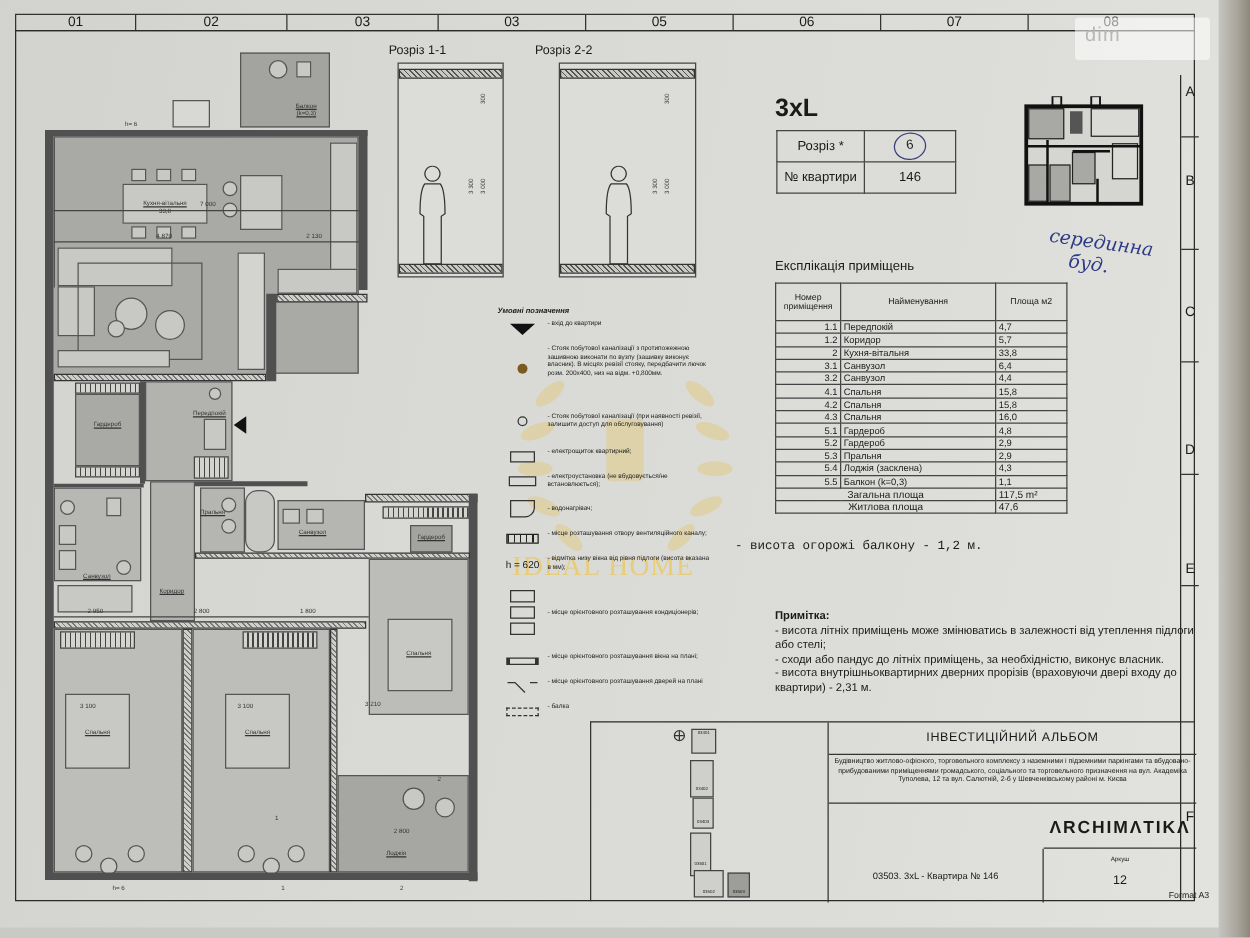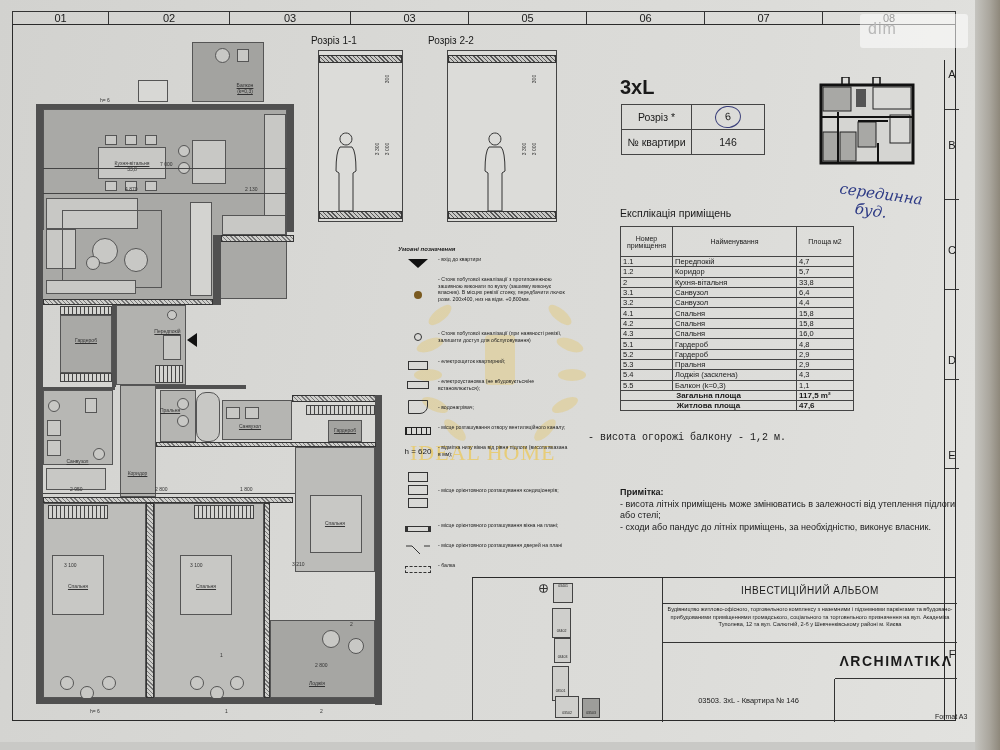--- a/index.html
+++ b/index.html
@@ -99,23 +99,23 @@
   .handwriting {
     position: absolute; left: 838px; top: 185px; font-family: "DejaVu Serif", serif;
     font-style: italic; font-size: 15px; color: #2d3a85; line-height: 18px; transform: rotate(8deg);
   }
   .expl-title { position: absolute; left: 620px; top: 207px; font-size: 10.5px; }
   .expl-table {
     position: absolute; left: 620px; top: 226px; border-collapse: collapse; width: 234px;
   }
   .expl-table th, .expl-table td { border: 1px solid #444; font-size: 7.5px; height: 10.3px; padding: 0 2px; }
   .expl-table th { font-weight: normal; height: 30px; font-size: 7px; }
-  .expl-table td.num { text-align: left; width: 52px; }
+  .expl-table td.num { text-align: right; width: 52px; }
   .expl-table td.area { width: 57px; }
-  .expl-table tr.total td { font-weight: bold; font-size: 8px; }
+  .expl-table tr.total td { font-weight: normal; font-size: 8px; }
   .expl-table tr.total td.label { text-align: center; }
 
   .note-line { position: absolute; left: 588px; font-size: 10px; font-family: Liberation Mono, monospace; }
   .notes { position: absolute; left: 620px; top: 487px; width: 340px; font-size: 9px; line-height: 11.6px; }
   .notes .title { font-weight: bold; }
 
   
   .title-block { position: absolute; left: 472px; top: 577px; width: 484px; height: 144px; border-top: 1.5px solid #2a2a2a; border-left: 1px solid #333; }
   .tb-sitemap { position: absolute; left: 0; top: 0; width: 190px; height: 144px; border-right: 1px solid #333; }
   .tb-album { position: absolute; left: 190px; top: 0; width: 294px; height: 26px; border-bottom: 1px solid #333;
@@ -545,30 +545,35 @@
       </tr>
   </tbody>
 </table>
 
 <div class="note-line" style="top:432px">- висота огорожі балкону - 1,2 м.</div>
 
 <div class="notes">
   <div class="title">Примітка:</div>
   <div>- висота літніх приміщень може змінюватись в залежності від утеплення підлоги або стелі;</div>
   <div>- сходи або пандус до літніх приміщень, за необхідністю, виконує власник.</div>
+  <div>- висота внутрішньоквартирних дверних прорізів (враховуючи двері входу до квартири) - 2,31 м.</div>
 </div>
 
 <div class="title-block">
   <div class="tb-sitemap">
     <div style="position:absolute;left:66px;top:6px;width:9px;height:9px;border:1px solid #333;border-radius:50%;background:linear-gradient(#333,#333) center/1px 100% no-repeat, linear-gradient(#333,#333) center/100% 1px no-repeat"></div>
     <div class="block-mini" style="left:80px;top:5px;width:20px;height:20px">03401</div>
     <div class="block-mini" style="left:79px;top:30px;width:19px;height:30px;padding-top:20px">03402</div>
     <div class="block-mini" style="left:81px;top:60px;width:17px;height:25px;padding-top:16px">03403</div>
     <div class="block-mini" style="left:79px;top:88px;width:17px;height:35px;padding-top:22px">03501</div>
     <div class="block-mini" style="left:82px;top:118px;width:24px;height:22px;padding-top:14px">03502</div>
     <div class="block-mini" style="left:109px;top:120px;width:18px;height:20px;padding-top:12px;background:#9d9d9a">03503</div>
   </div>
   <div class="tb-album">ІНВЕСТИЦІЙНИЙ АЛЬБОМ</div>
   <div class="tb-desc">Будівництво житлово-офісного, торговельного комплексу з наземними і підземними паркінгами та вбудовано-прибудованими приміщеннями громадського, соціального та торговельного призначення на вул. Академіка Туполева, 12 та вул. Салютній, 2-б у Шевченківському районі м. Києва</div>
   <div class="tb-logo">ΛRCHIMΛTIKΛ</div>
   <div class="tb-apt">03503. 3xL - Квартира № 146</div>
+  <div class="tb-sheet">
+    <div class="lbl">Аркуш</div>
+    <div class="val">12</div>
+  </div>
 </div>
 <div class="format">Format A3</div>
 
 </body></html>

